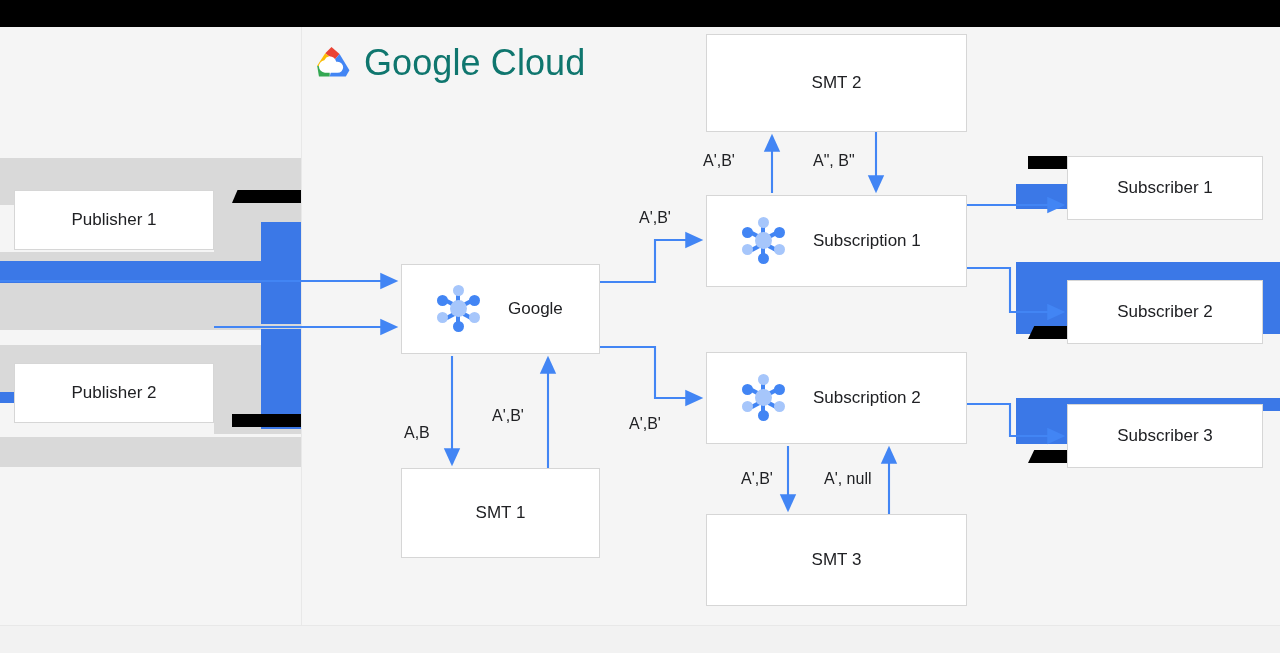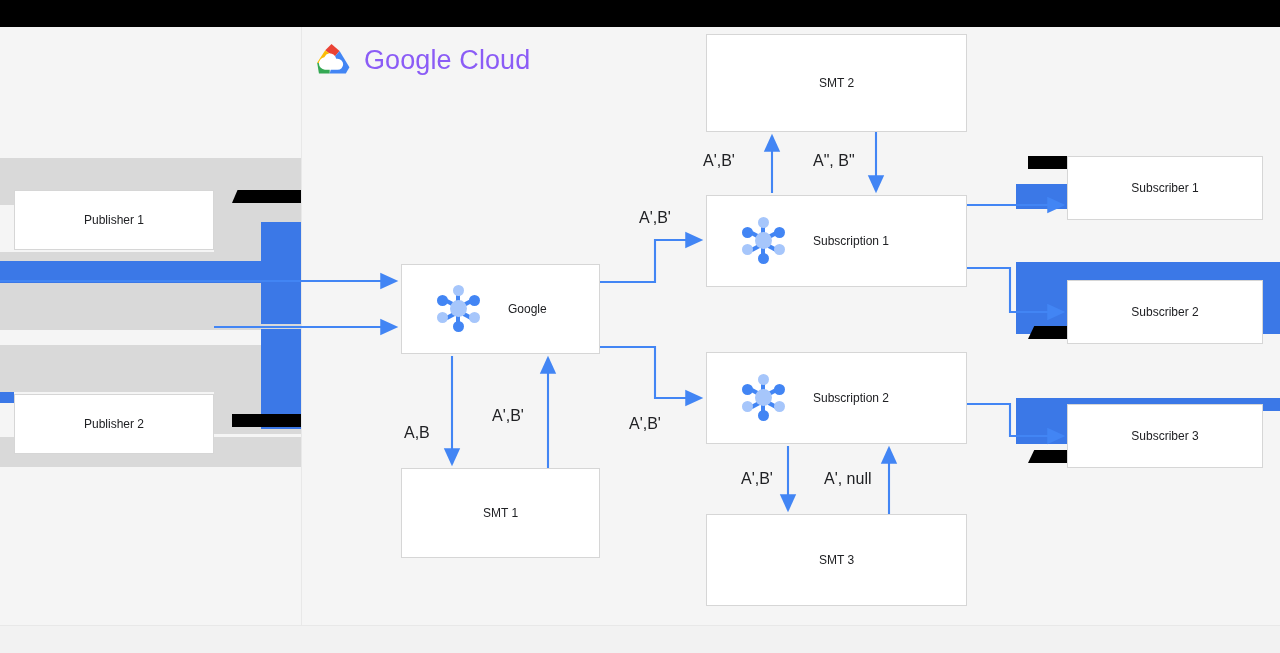--- a/index.html
+++ b/index.html
@@ -25,27 +25,27 @@
 
   
   .art{position:absolute;}
   .art-gray{background:#d9d9d9;}
   .art-blue{background:#3b78e7;}
   .art-black{background:#000;}
 
   
   .logo-wrap{position:absolute;left:310px;top:42px;display:flex;align-items:center;gap:11px;}
   .logo-mark{width:43px;height:36px;position:relative;}
-  .logo-text{font-size:27px;color:#8b5cf6;letter-spacing:0.1px;white-space:nowrap;}
+  .logo-text{font-size:36px;color:#0f766e;letter-spacing:0.1px;white-space:nowrap;}
 
   
   .node{
     position:absolute;background:#ffffff;border:1px solid #d6d6d6;
     box-sizing:border-box;display:flex;align-items:center;
-    font-size:12px;color:#202124;
+    font-size:17px;color:#202124;
   }
   .node.center{justify-content:center;}
   .node.withicon{padding-left:32px;}
   .node .lbl{white-space:nowrap;}
   .node.withicon .lbl{margin-left:24px;}
 
   
   .psicon{position:relative;width:50px;height:50px;flex:0 0 50px;}
   .psicon i{position:absolute;border-radius:50%;display:block;}
   .ps-c{width:17px;height:17px;background:#a6c6fb;left:16px;top:16px;}
@@ -154,21 +154,21 @@
     <div class="logo-text">
       <span>Google</span>
       <span>Cloud</span>
     </div>
   </div>
 
   <div id="node-layer">
       <div class="node center" style="left: 14px; top: 190px; width: 200px; height: 60px;">
         <span class="lbl">Publisher 1</span>
       </div>
-      <div class="node center" style="left: 14px; top: 394px; width: 200px; height: 60px;">
+      <div class="node center" style="left: 14px; top: 363px; width: 200px; height: 60px;">
         <span class="lbl">Publisher 2</span>
       </div>
       <div class="node withicon" style="left: 401px; top: 264px; width: 199px; height: 90px;">
         <div class="psicon">
           <b class="sp-n"></b>
           <b class="sp-s"></b>
           <b class="sp-nw"></b>
           <b class="sp-ne"></b>
           <b class="sp-sw"></b>
           <b class="sp-se"></b>

